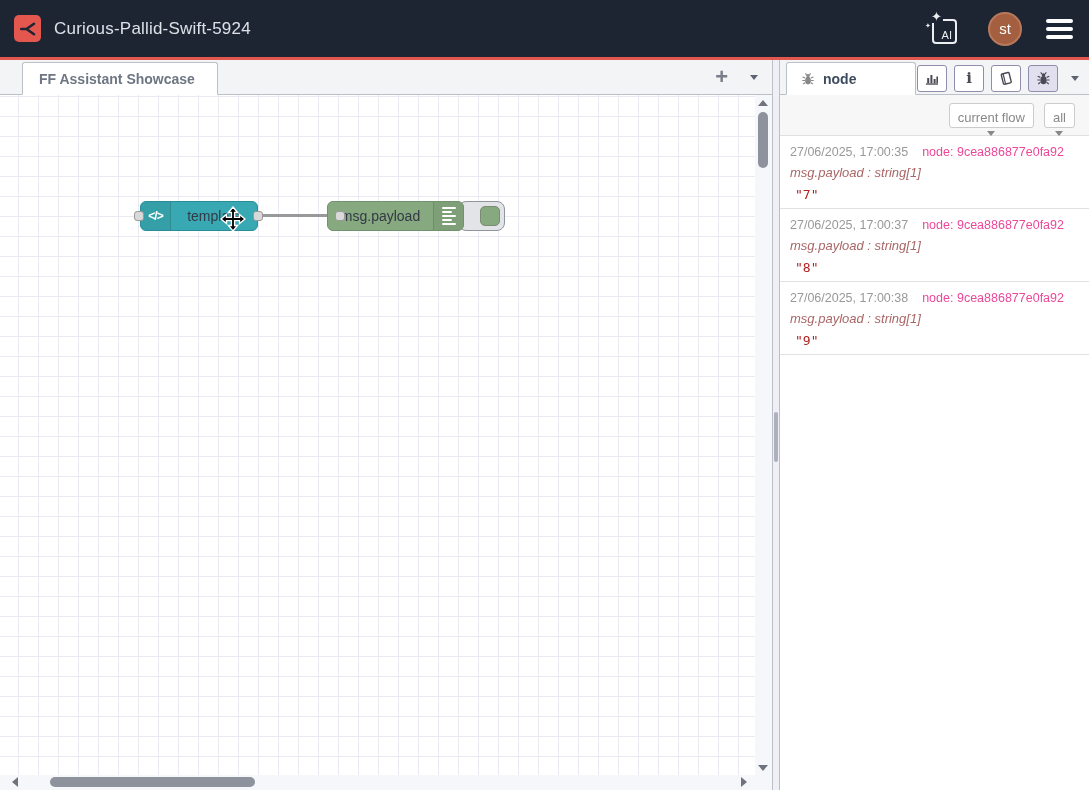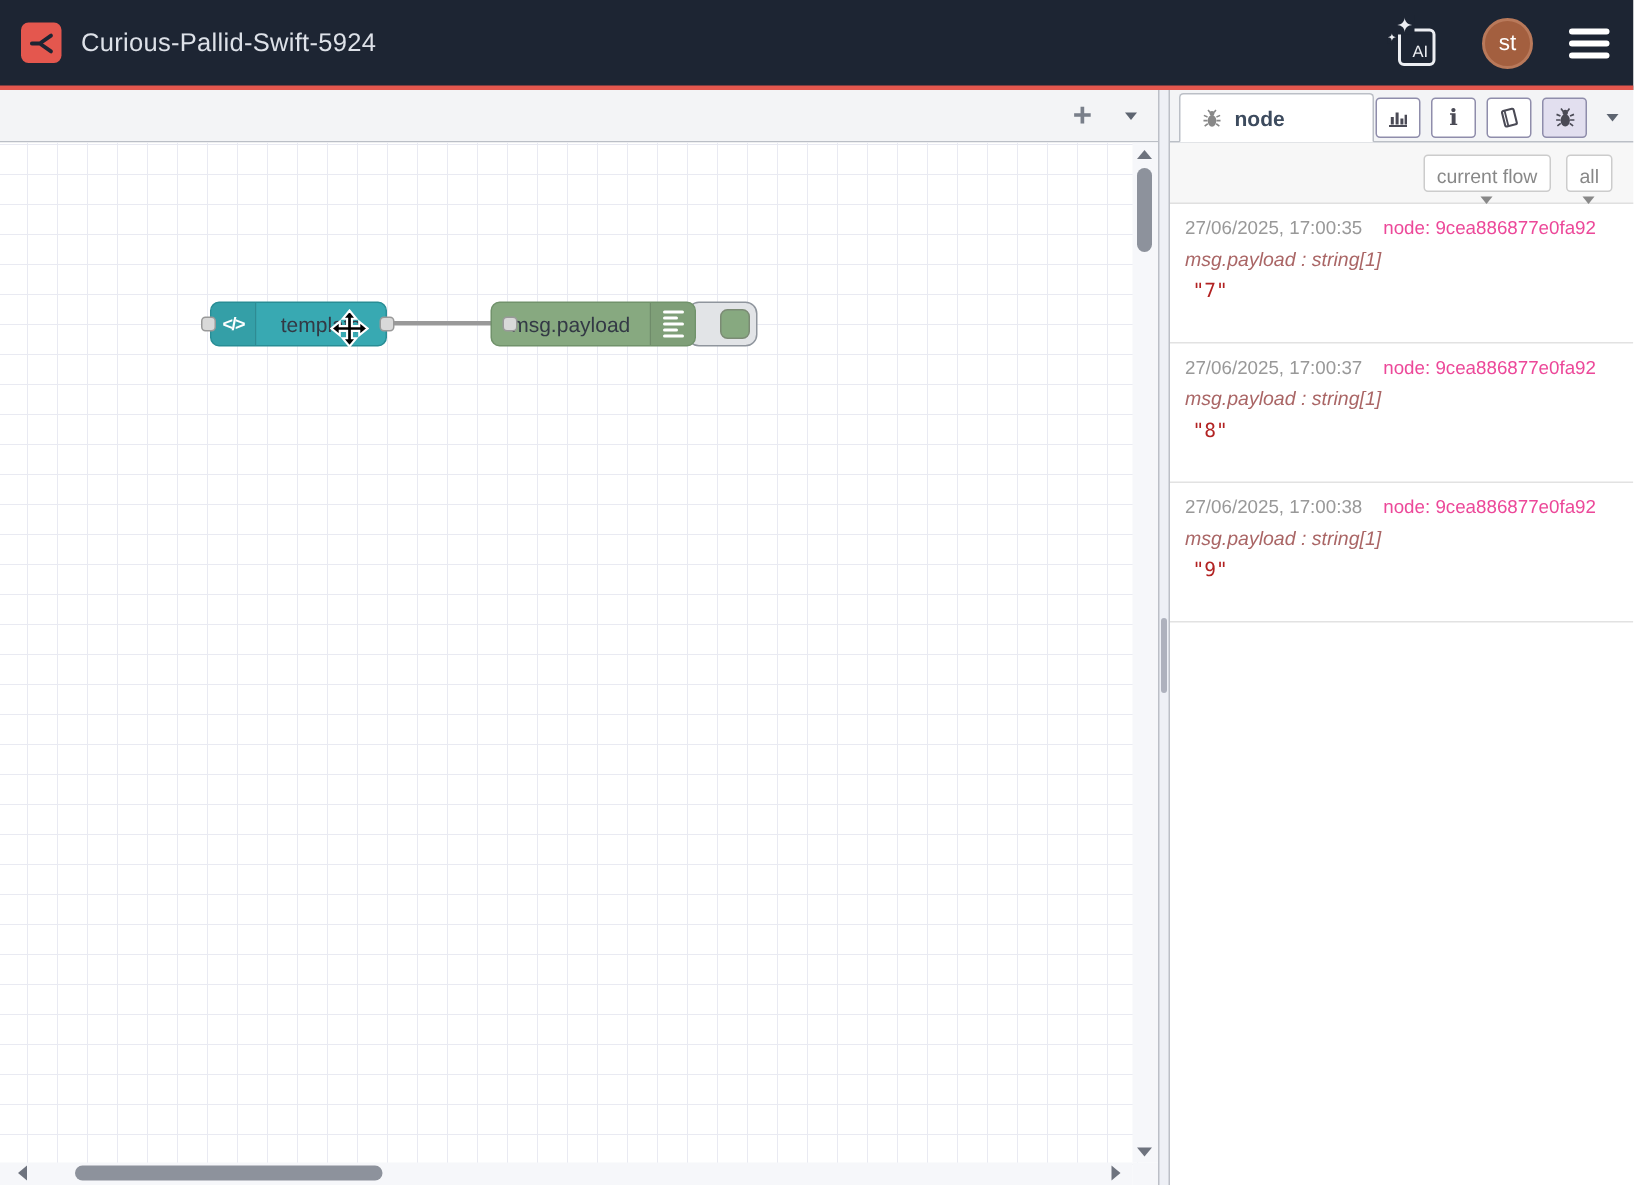--- a/index.html
+++ b/index.html
@@ -118,21 +118,21 @@
   .caret-small { width:0; height:0; border-left:4px solid transparent;
     border-right:4px solid transparent; border-top:5px solid currentColor; display:inline-block; }
 
   
   .debug-toolbar { height:41px; background:#f7f7f7; border-bottom:1px solid #e0e0e0;
     display:flex; align-items:center; justify-content:flex-end; gap:10px; padding:0 14px; }
   .tool-btn { height:25px; background:#fff; border:1px solid #ccc; border-radius:3px;
     display:flex; align-items:center; gap:6px; padding:0 8px; color:#888;
     font-size:13px; cursor:pointer;flex-direction:column; }
   .msg-list { flex:1; overflow:hidden; background:#fff; }
-  .debug-msg { padding:7px 10px 22px 10px; border-bottom:1px solid #e2e2e2; }
+  .debug-msg { padding:7px 10px 2px 10px; border-bottom:1px solid #e2e2e2; }
   .msg-meta-row { display:flex; gap:14px; font-size:12.5px; line-height:19px; }
   .msg-timestamp { color:#999; }
   .msg-node { color:#ec4899; }
   .msg-prop { color:#aa6666; font-size:13px; line-height:22px; cursor:pointer;font-style:italic; }
   .msg-value { color:#b22222; font-family:"DejaVu Sans Mono", monospace;
     font-size:13px; line-height:22px; padding-left:5px; }
 </style>
 </head>
 <body>
 
@@ -158,20 +158,23 @@
     <div></div>
     <div></div>
     <div></div>
   </div>
 </header>
 
 <div class="main-row">
 
   <div class="workspace-col">
     <div class="tabbar">
+      <div class="ws-tab">
+        <span class="ws-tab-label">FF Assistant Showcase</span>
+      </div>
       <div class="tabbar-actions">
         <span class="plus-btn">+</span>
         <span class="caret-small caret-btn"></span>
       </div>
     </div>
 
     <div class="canvas">
 
       <div class="wire"></div>
 

